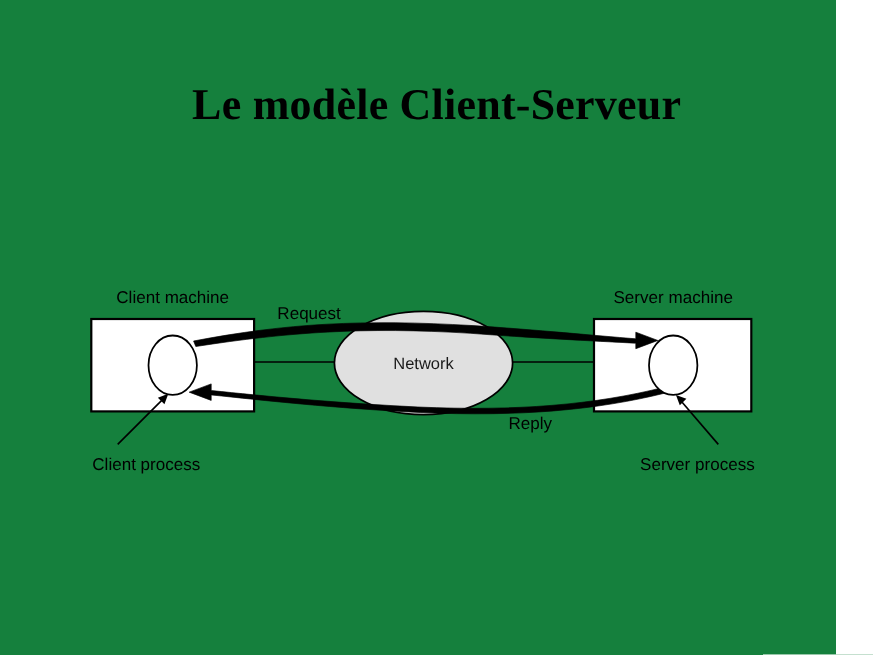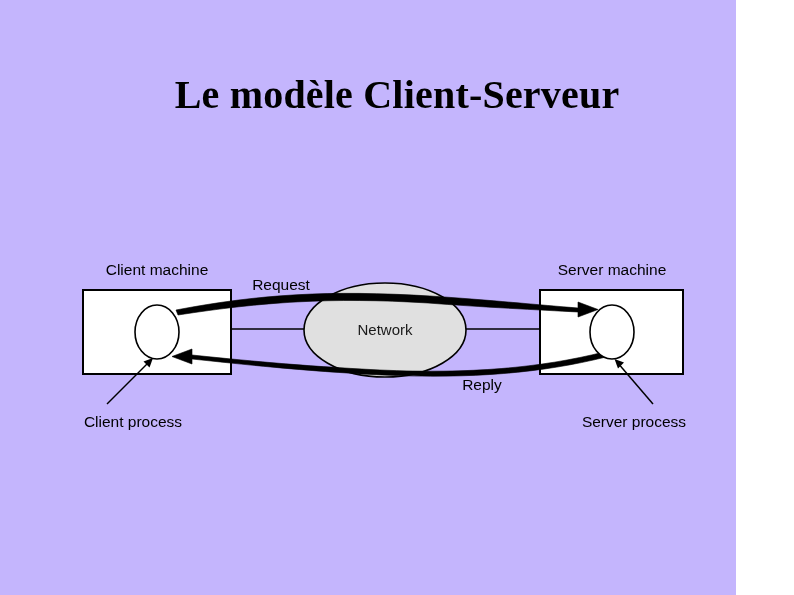--- a/index.html
+++ b/index.html
@@ -12,21 +12,22 @@
     height: 595px;
     position: relative;
     overflow: hidden;
     font-family: "Liberation Sans", sans-serif;
   }
   #slide {
     position: absolute;
     left: 0; top: 0;
     width: 736px;
     height: 595px;
-    background: #c4b5fd;
+    background: #15803d;
+    padding-left: 24px;
   }
   #slide-title {
     position: absolute;
     left: 0;
     top: 72px;
     width: 794px;
     text-align: center;
     font-family: "Liberation Serif", serif;
     font-weight: bold;
     font-size: 40px;

